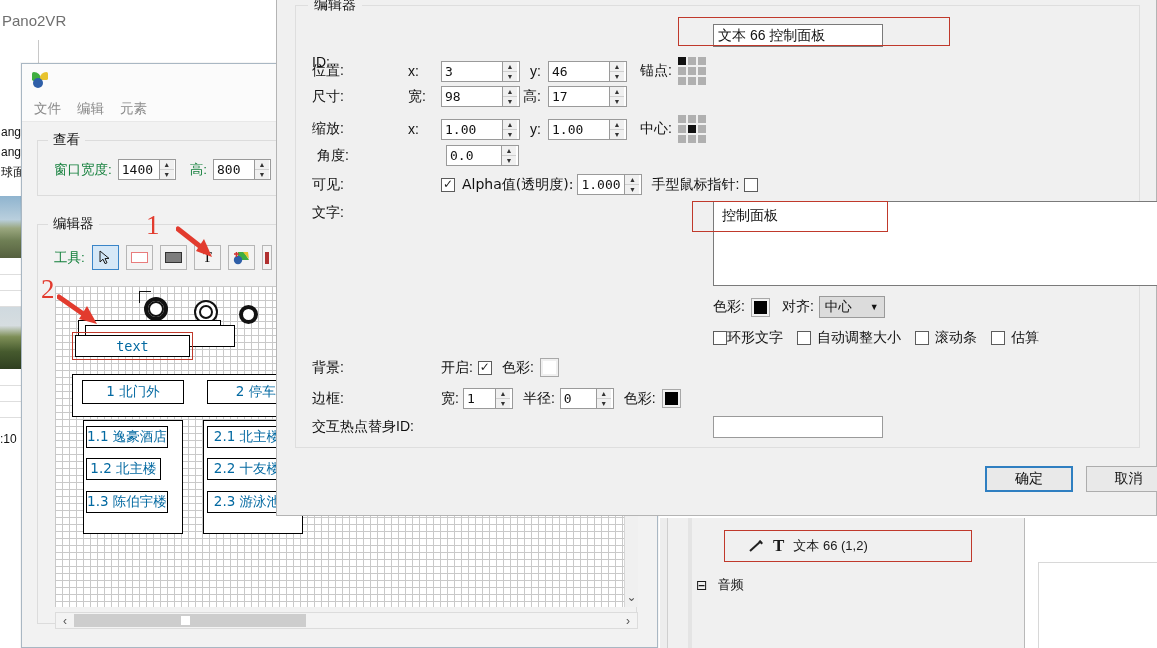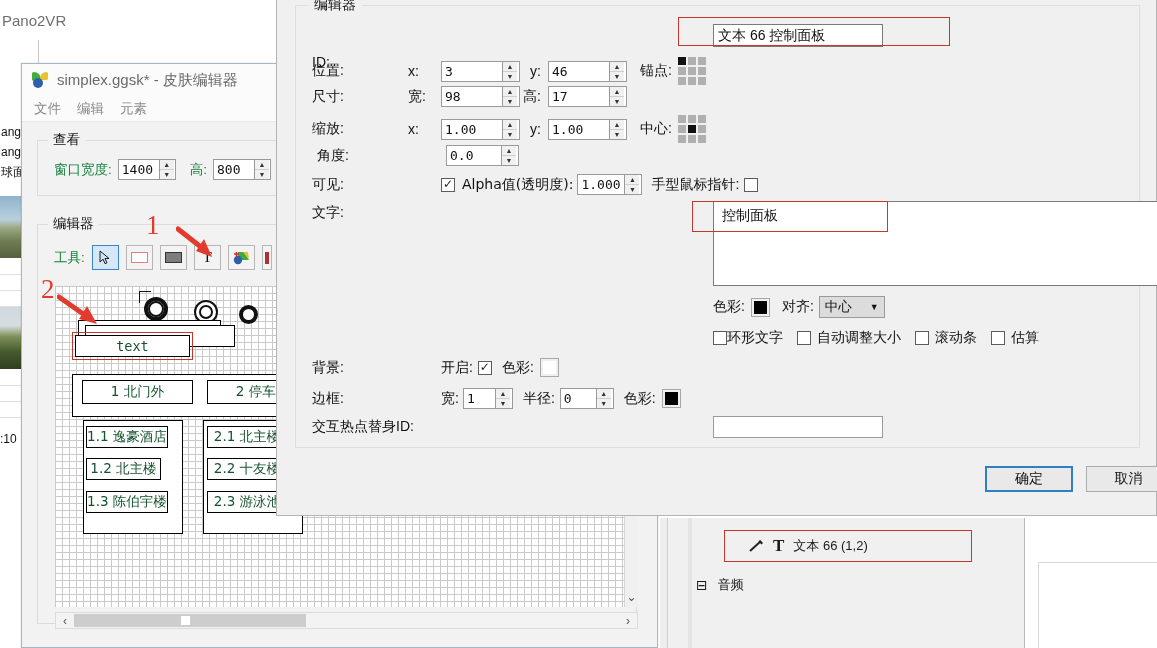--- a/index.html
+++ b/index.html
@@ -105,21 +105,21 @@
     position:absolute; left:33px; top:222px; width:583px; height:321px;
     background:
       repeating-linear-gradient(to right, #c9c9c9 0 1px, transparent 1px 7px),
       repeating-linear-gradient(to bottom, #c9c9c9 0 1px, transparent 1px 7px),
       #ffffff;
     overflow:hidden;
   }
   .cbox { position:absolute; background:#ffffff; border:1px solid #000; }
   .cbox-txt { position:absolute; background:#ffffff; border:1px solid #000;
     display:flex; align-items:center; justify-content:center;
-    font-size:13.5px; color:#14532d; white-space:nowrap; font-family:"DejaVu Sans",sans-serif;}
+    font-size:13.5px; color:#0369a1; white-space:nowrap; font-family:"DejaVu Sans",sans-serif;}
   .ring { position:absolute; border-radius:50%; border:4px solid #111; background:#fff; }
   .ring2 { position:absolute; border-radius:50%; border:2px solid #111; background:#fff;}
 
   .vscroll {
     position:absolute; right:0; top:0; width:14px; height:321px; background:#f0f0f0; border-left:1px solid #d6d6d6;
     display:flex; flex-direction:column; justify-content:space-between; align-items:center;
   }
   .hscroll {
     position:absolute; left:33px; top:548px; width:583px; height:17px;
     background:#f3f3f3; border:1px solid #dcdcdc; display:flex; align-items:center;
@@ -235,21 +235,20 @@
   </div>
 
   <div class="skin-win">
 
     <div class="skin-title">
       <span class="skin-logo">
         <i class="g"></i>
           <i class="y"></i>
           <i class="b"></i>
       </span>
-      <span>simplex.ggsk* - 皮肤编辑器</span>
     </div>
 
     <div class="skin-menu">
       <span>文件</span>
       <span>编辑</span>
       <span>元素</span>
     </div>
 
     <div class="group" style="left:15px; top:76px; width:600px; height:56px;">
       <span class="legend">查看</span>
@@ -319,21 +318,21 @@
 
       <div class="cbox" style="left:23px; top:34px; width:143px; height:27px;"></div>
       <div class="cbox" style="left:30px; top:39px; width:150px; height:22px;"></div>
 
       <div class="cbox-txt" style="left:20px; top:49px; width:115px; height:22px; font-family:'DejaVu Sans Mono',monospace;">
         <span>text</span>
       </div>
       <div class="redbox" style="left:17px; top:46px; width:121px; height:28px;"></div>
 
       <div class="cbox" style="left:17px; top:88px; width:218px; height:43px;"></div>
-      <div class="cbox-txt" style="left:27px; top:94px; width:111px; height:24px;">
+      <div class="cbox-txt" style="left:27px; top:94px; width:102px; height:24px;">
         <span>1 北门外</span>
       </div>
       <div class="cbox-txt" style="left:152px; top:94px; width:111px; height:24px;">
         <span>2 停车场</span>
       </div>
 
       <div class="cbox" style="left:28px; top:134px; width:100px; height:114px;"></div>
       <div class="cbox-txt" style="left:31px; top:140px; width:82px; height:22px;">
         <span>1.1 逸豪酒店</span>
       </div>

